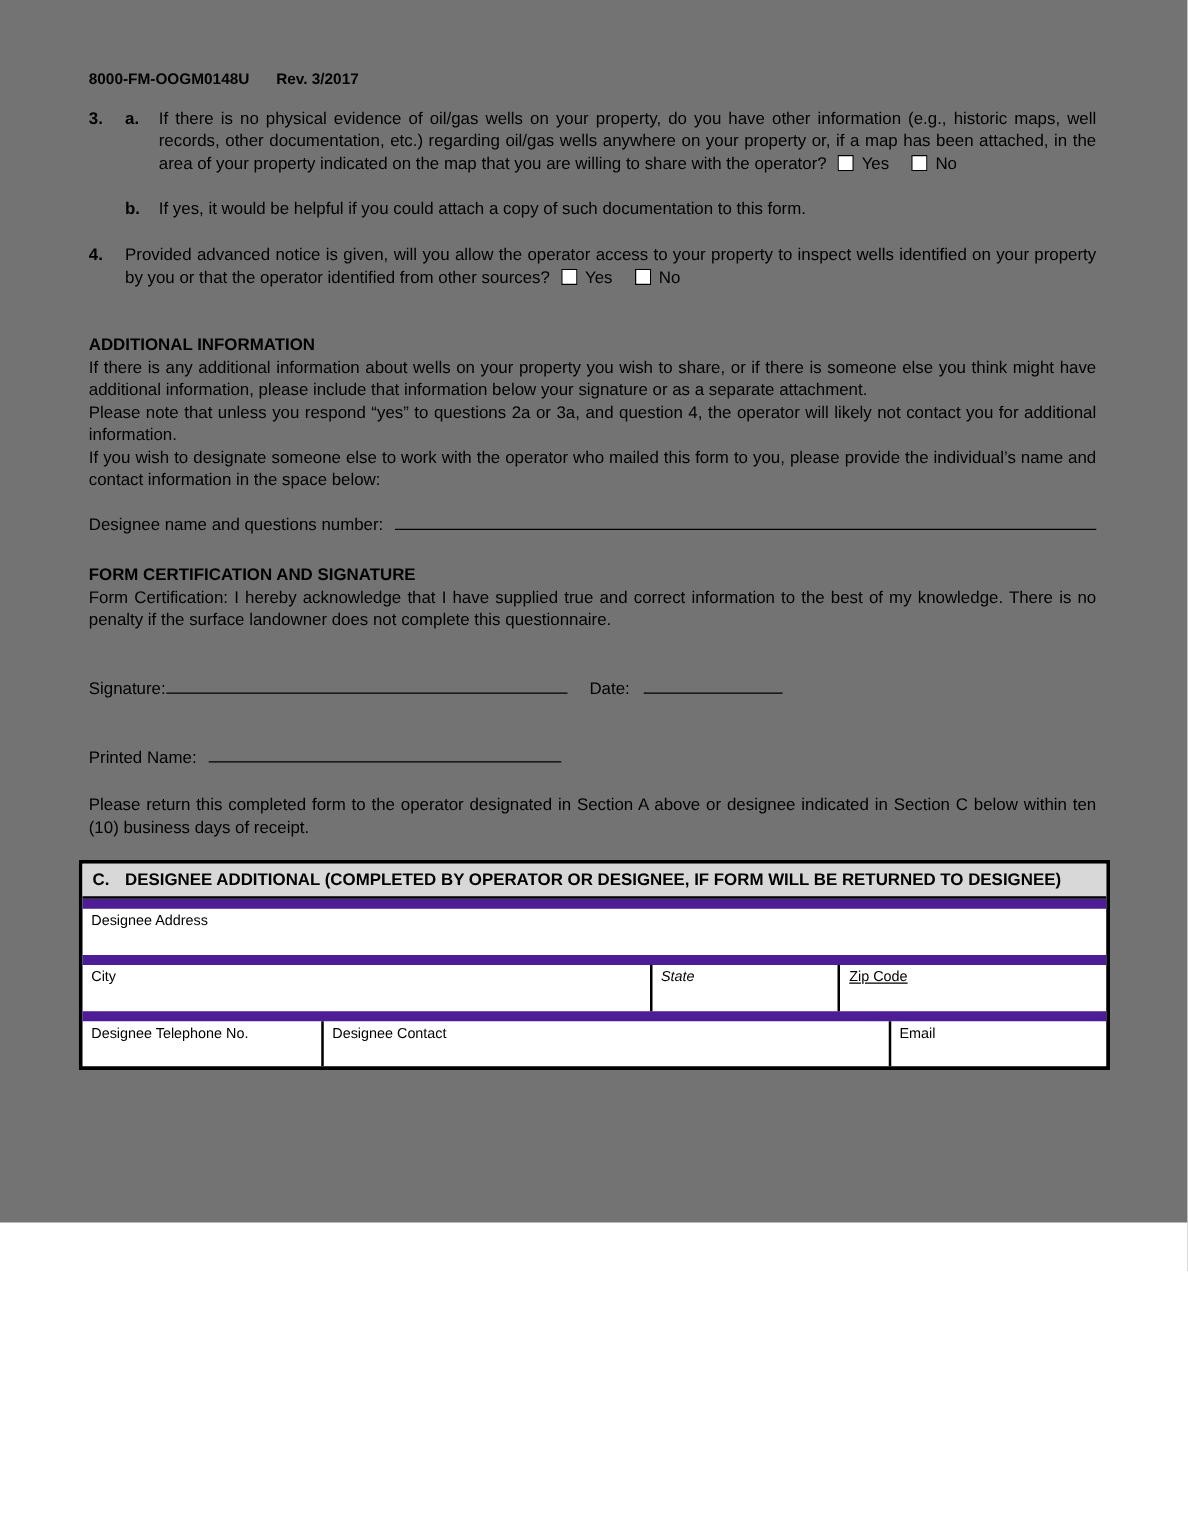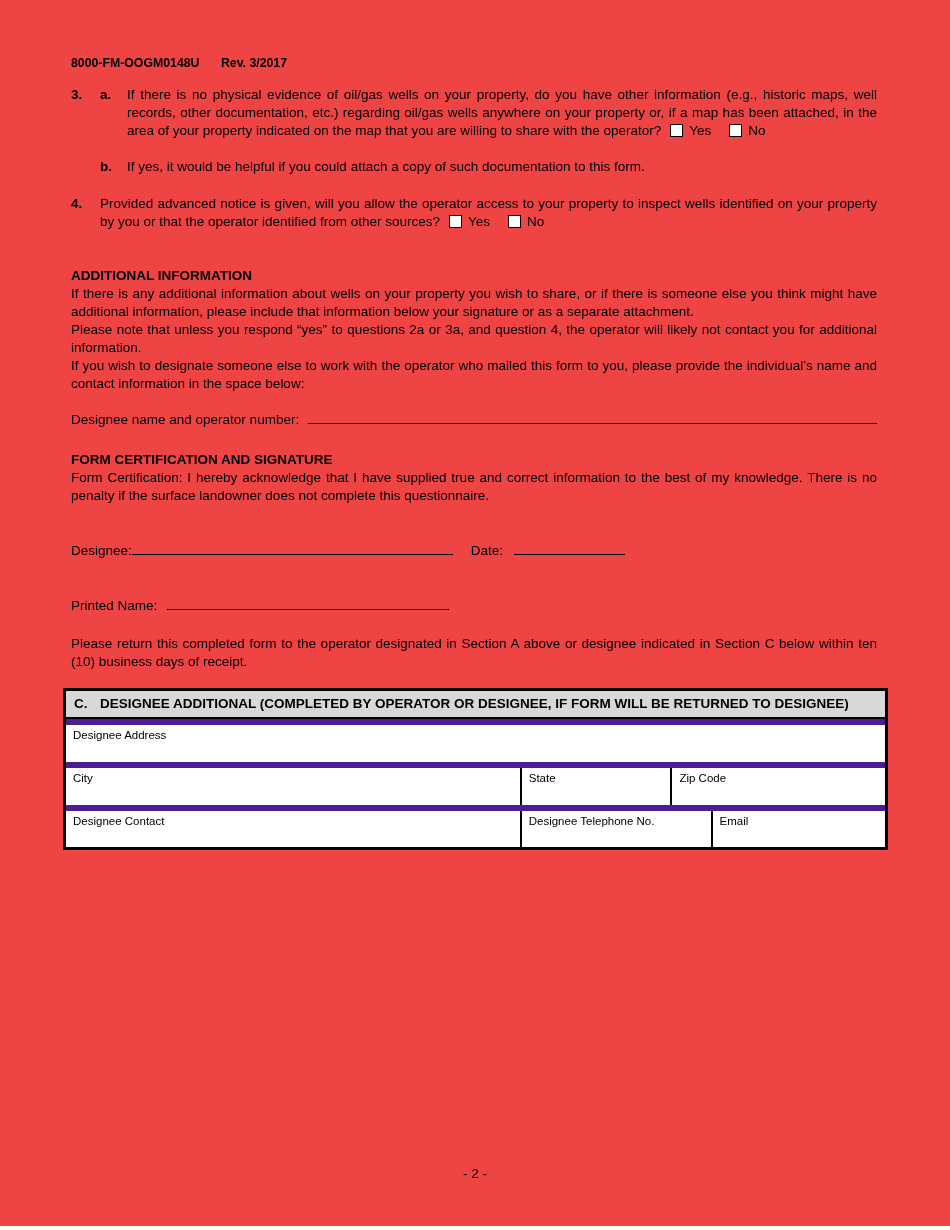--- a/index.html
+++ b/index.html
@@ -5,22 +5,22 @@
   * { margin:0; padding:0; box-sizing:border-box; }
   html,body { background:#ffffff; }
   body {
     width:950px; height:1230px;
     font-family:"Liberation Sans", sans-serif;
     color:#000;
     position:relative;
   }
   .page {
     position:relative;
-    width:950px; height:1226px;
-    background:#ef4444;
+    width:950px; height:978px;
+    background:#737373;
     overflow:hidden;
   }
   .content {
     position:absolute;
     left:71px; top:56px;
     width:806px;
     font-size:13.5px;
     line-height:18px;
   }
   .doc-header {
@@ -94,37 +94,37 @@
     position:relative;
     background:#d8d8d8;
     border-bottom:2px solid #000;
     font-weight:bold;
     font-size:13.5px;
     line-height:17px;
     padding:4px 10px 5px 8px;
   }
   .chead .cletter { position:absolute; left:8px; top:4px; }
   .chead .ctitle  { margin-left:26px; }
-  .trow { display:flex; border-top:6px solid #4c1d95; }
+  .trow { display:flex; border-top:8px solid #4c1d95; }
   .trow.first { border-top:none; }
   .tcell {
     font-size:11.5px;
     line-height:14px;
     padding:3px 4px 0 7px;
     overflow:hidden;
   }
   .tcell + .tcell { border-left:2px solid #000; }
   .h-name    { height:33px; }
   .h-address { height:37px; }
   .h-city    { height:37px; }
   .h-contact { height:36px; }
   .w-full    { width:100%; }
   .c-city    { width:55.4%; }
-  .c-state   { width:18.4%; }
-  .c-zip     { width:26.2%; }
+  .c-state   { width:18.4%;font-style:italic; }
+  .c-zip     { width:26.2%;text-decoration:underline; }
   .c-contact { width:55.4%; }
   .c-phone   { width:23.3%; }
   .c-email   { width:21.3%; }
 
   .footer {
     position:absolute;
     top:1166px; left:0;
     width:950px;
     text-align:center;
     font-size:13.5px;
@@ -163,30 +163,30 @@
       </div>
     </div>
 
     <div class="sec-heading">ADDITIONAL INFORMATION</div>
 
     <div class="para">If there is any additional information about wells on your property you wish to share, or if there is someone else you think might have additional information, please include that information below your signature or as a separate attachment.</div>
     <div class="para">Please note that unless you respond “yes” to questions 2a or 3a, and question 4, the operator will likely not contact you for additional information.</div>
     <div class="para">If you wish to designate someone else to work with the operator who mailed this form to you, please provide the individual’s name and contact information in the space below:</div>
 
     <div class="designee-row">
-      <span>Designee name and operator number:</span>
+      <span>Designee name and questions number:</span>
       <span class="fill"></span>
     </div>
 
     <div class="sec-heading" style="margin-top:22px;">FORM CERTIFICATION AND SIGNATURE</div>
 
     <div class="para">Form Certification:  I hereby acknowledge that I have supplied true and correct information to the best of my knowledge. There is no penalty if the surface landowner does not complete this questionnaire.</div>
 
     <div class="sigrow">
-      <span>Designee:</span><span class="fill sig-line"></span><span class="date-lbl">Date:</span><span class="fill date-line"></span>
+      <span>Signature:</span><span class="fill sig-line"></span><span class="date-lbl">Date:</span><span class="fill date-line"></span>
     </div>
 
     <div class="pnrow">
       <span>Printed Name:</span><span class="fill pn-line"></span>
     </div>
 
     <div class="return-para">Please return this completed form to the operator designated in Section A above or designee indicated in Section C below within ten (10) business days of receipt.</div>
 
     <div class="ctable">
       <div class="chead">
@@ -203,26 +203,26 @@
           <span>City</span>
         </div>
         <div class="tcell c-state h-city">
           <span>State</span>
         </div>
         <div class="tcell c-zip h-city">
           <span>Zip Code</span>
         </div>
       </div>
       <div class="trow">
+        <div class="tcell c-phone h-contact">
+          <span>Designee Telephone No.</span>
+        </div>
         <div class="tcell c-contact h-contact">
           <span>Designee Contact</span>
         </div>
-        <div class="tcell c-phone h-contact">
-          <span>Designee Telephone No.</span>
-        </div>
         <div class="tcell c-email h-contact">
           <span>Email</span>
         </div>
       </div>
     </div>
 
   </div>
 
   <div class="footer">- 2 -</div>
 </div>

